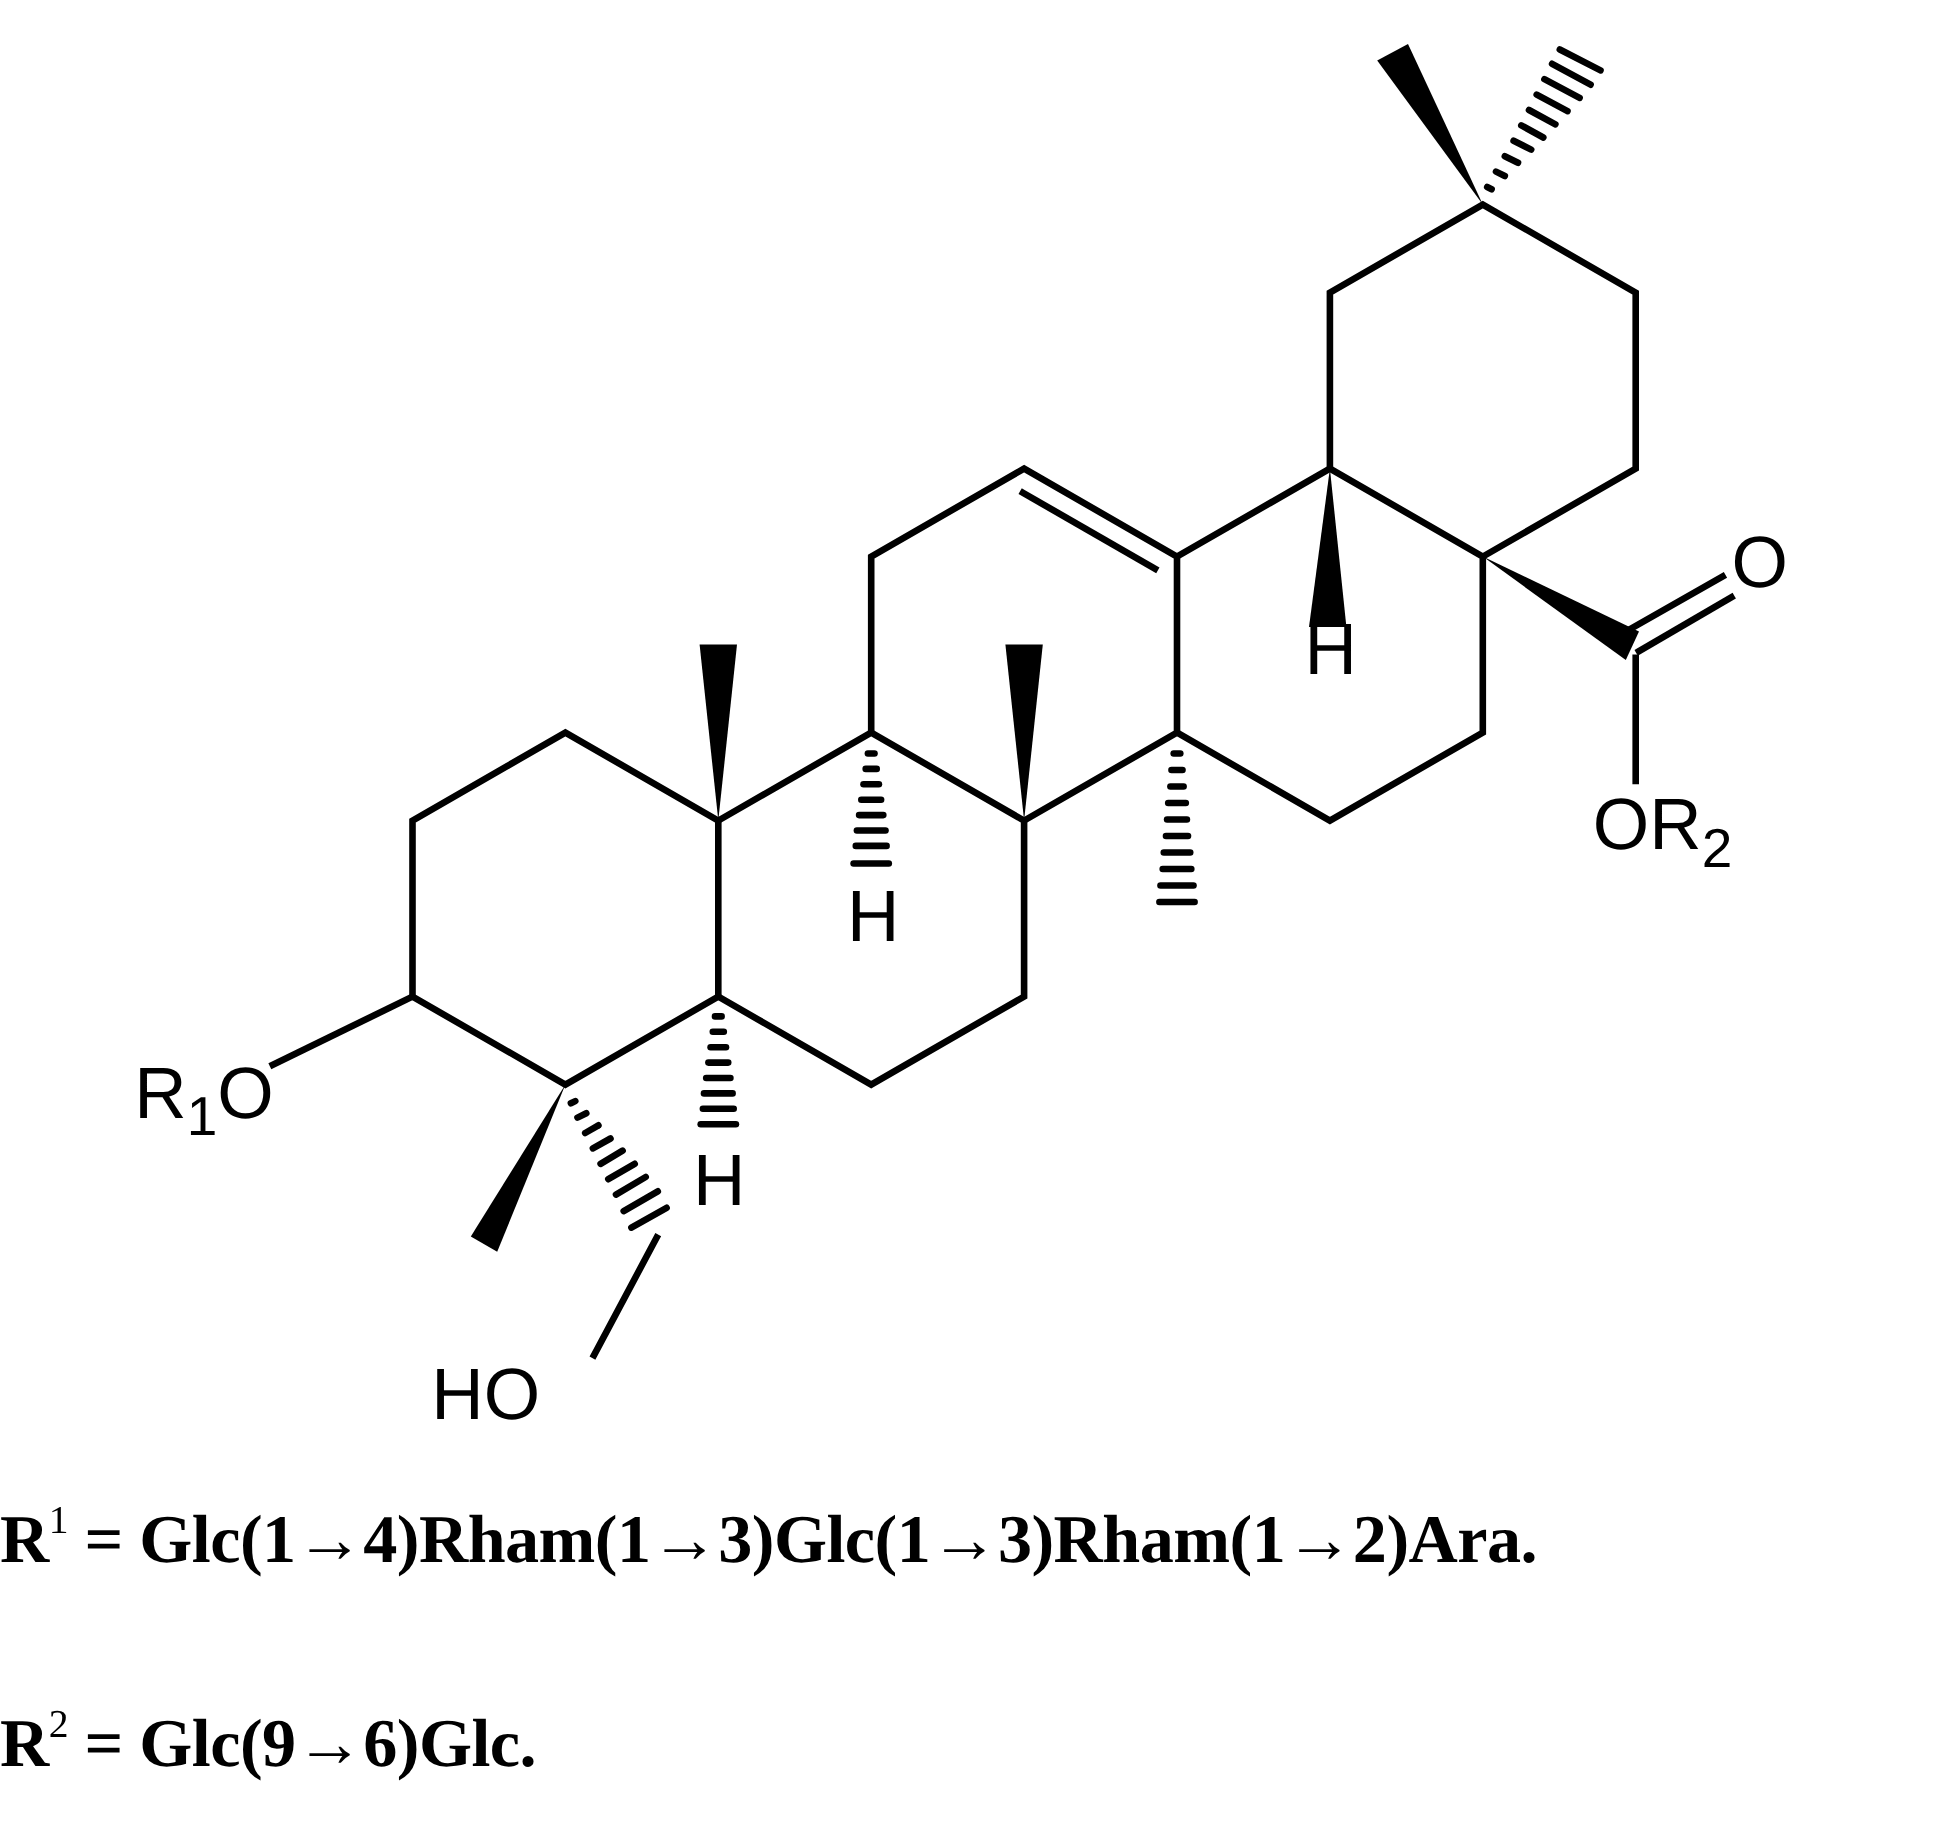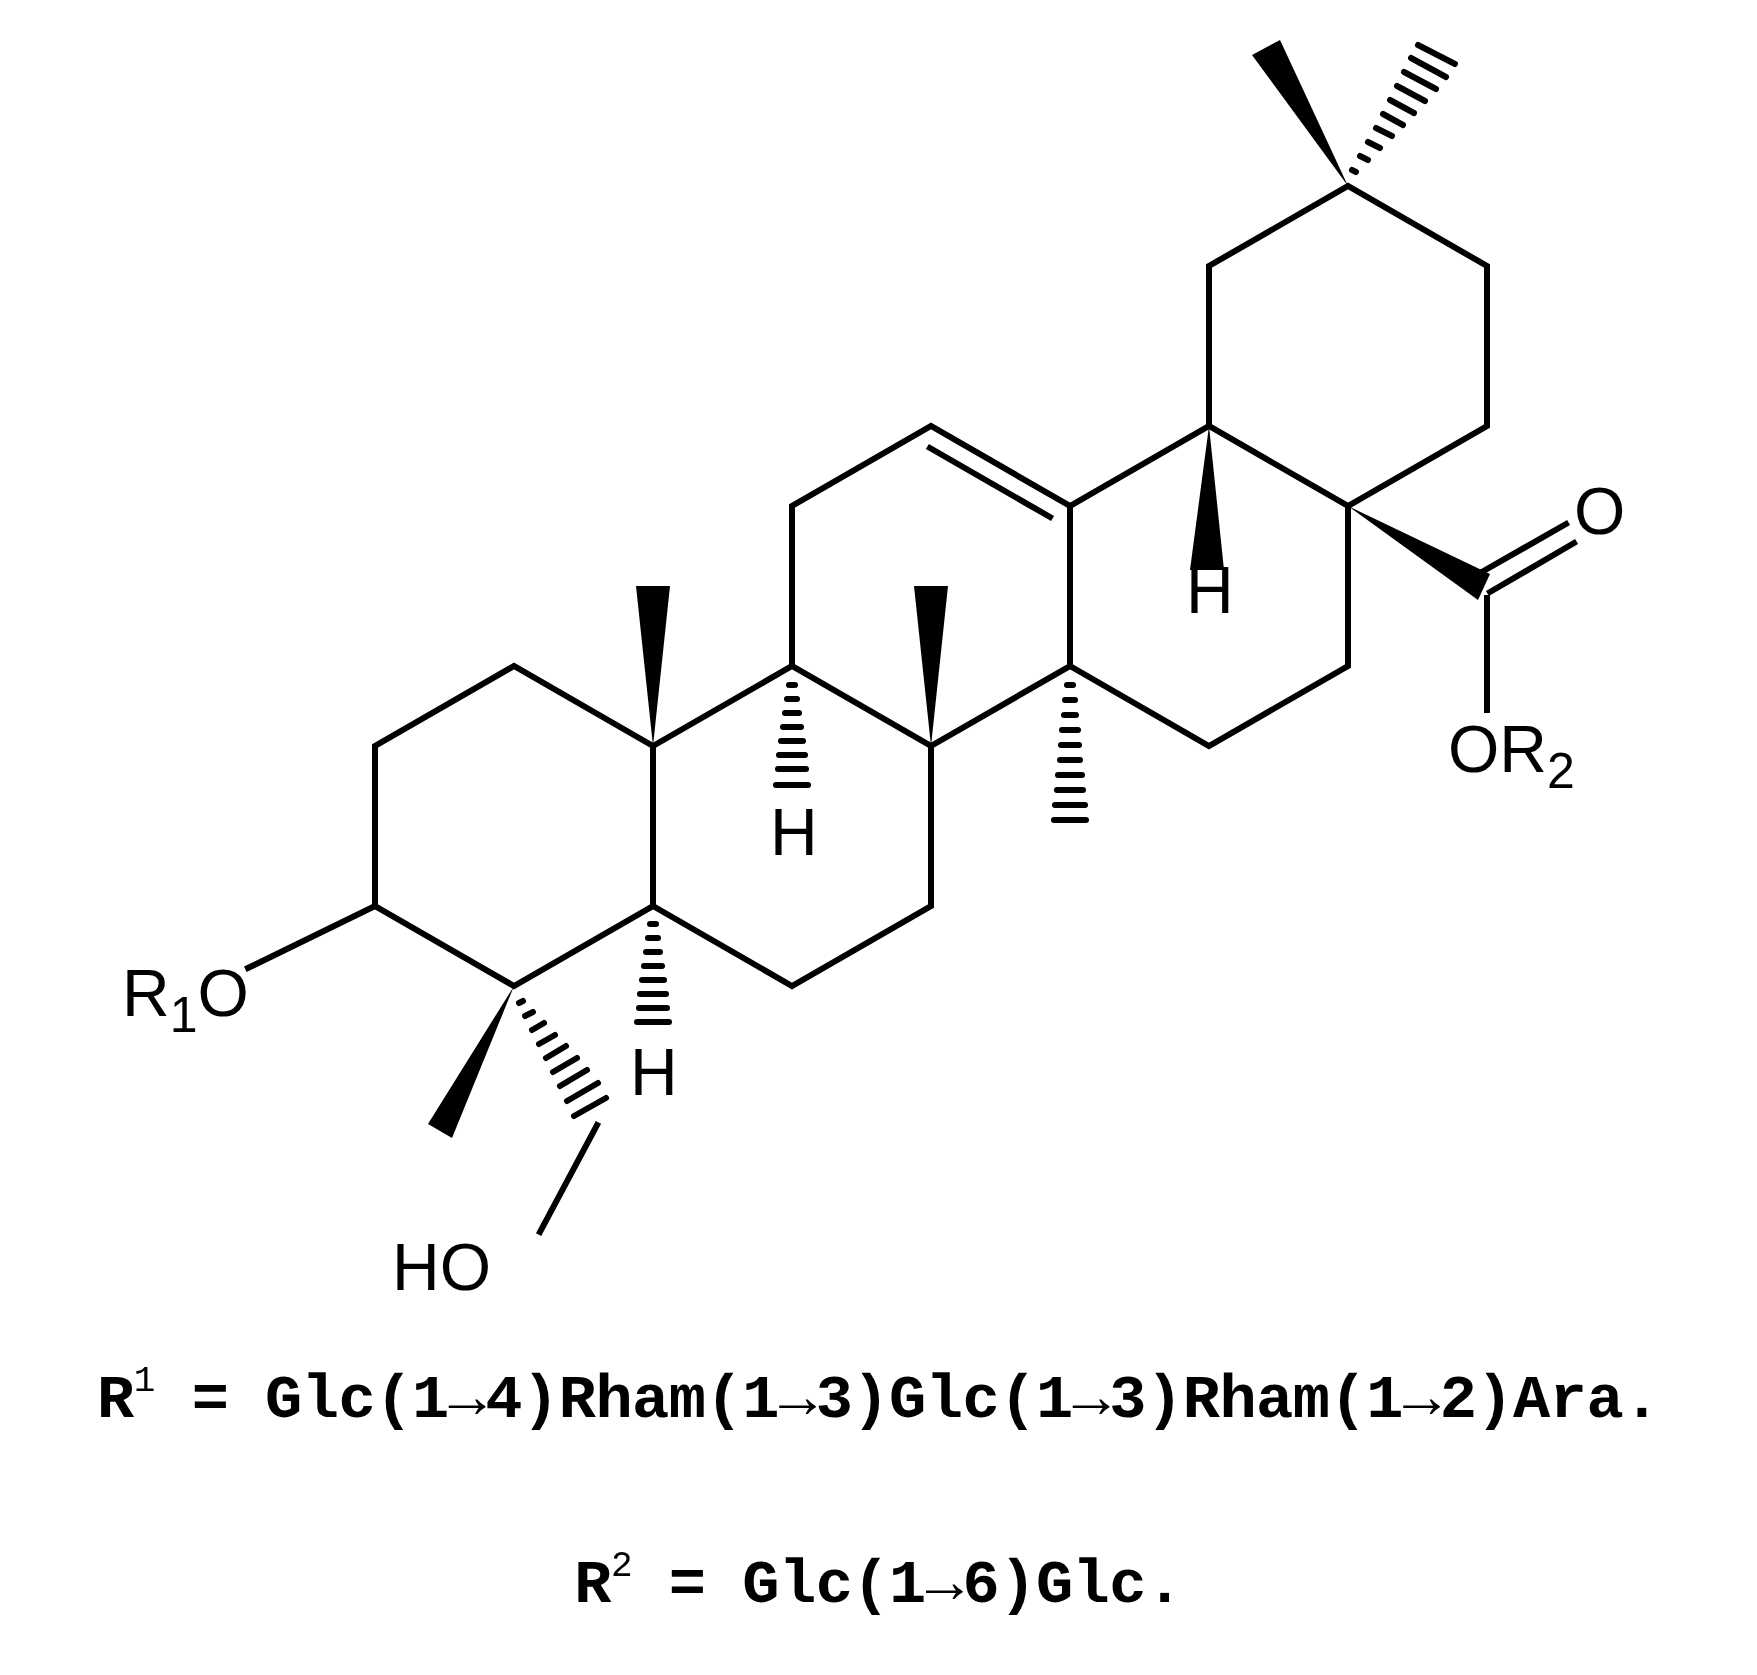--- a/index.html
+++ b/index.html
@@ -1,21 +1,21 @@
 <!DOCTYPE html>
 <html><head>
   <meta charset="utf-8">
   <style>
     html, body { margin: 0; padding: 0; background: #ffffff; }
     body { width: 1757px; height: 1675px; position: relative; overflow: hidden; }
     #structure { position: absolute; left: 0; top: 0; width: 1757px; height: 1340px; }
     #structure text { font-family: "Liberation Sans", sans-serif; fill: #000; }
     .caption {
-      position: absolute; left: 0; width: 1757px; text-align: center;
-      font-family: Liberation Mono, monospace; font-weight: bold; color: #000;
+      position: absolute; left: 0; width: 1757px; text-align: left;
+      font-family: Liberation Serif, serif; font-weight: bold; color: #000;
       font-size: 62px; white-space: nowrap; letter-spacing: -0.5px;
     }
     .caption sup { font-size: 36px; vertical-align: 26px; line-height: 0; font-weight: normal; }
     #caption-r1 { top: 1365px; }
     #caption-r2 { top: 1550px; }
   </style>
 </head>
 <body>
 
 <svg id="structure" viewBox="0 0 1757 1340" xmlns="http://www.w3.org/2000/svg">
@@ -125,13 +125,13 @@
     <text x="1186" y="613" font-size="66">H</text>
     <text x="1574" y="534" font-size="66">O</text>
     <text x="1448" y="772" font-size="66">
       <tspan>OR</tspan><tspan dy="16" font-size="50">2</tspan>
     </text>
   </g>
 </svg>
 
 <div id="caption-r1" class="caption"><span>R</span><sup>1</sup><span> = Glc(1→4)Rham(1→3)Glc(1→3)Rham(1→2)Ara.</span></div>
 
-<div id="caption-r2" class="caption"><span>R</span><sup>2</sup><span> = Glc(1→6)Glc.</span></div>
+<div id="caption-r2" class="caption"><span>R</span><sup>2</sup><span> = Glc(9→6)Glc.</span></div>
 
 </body></html>

